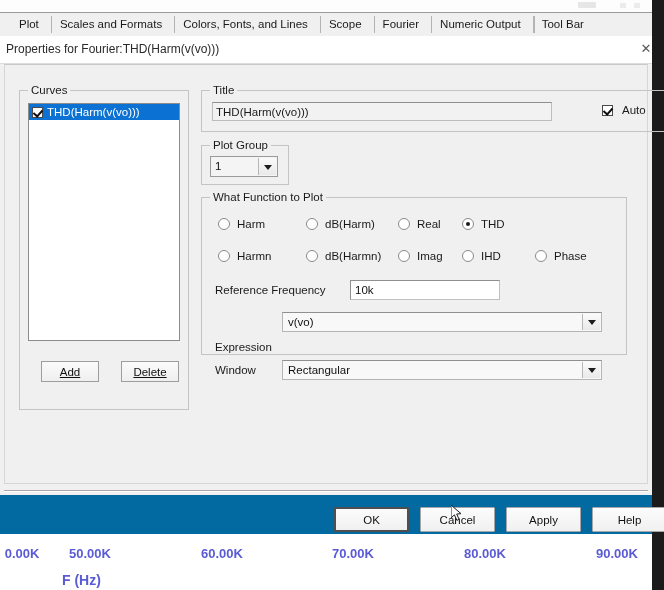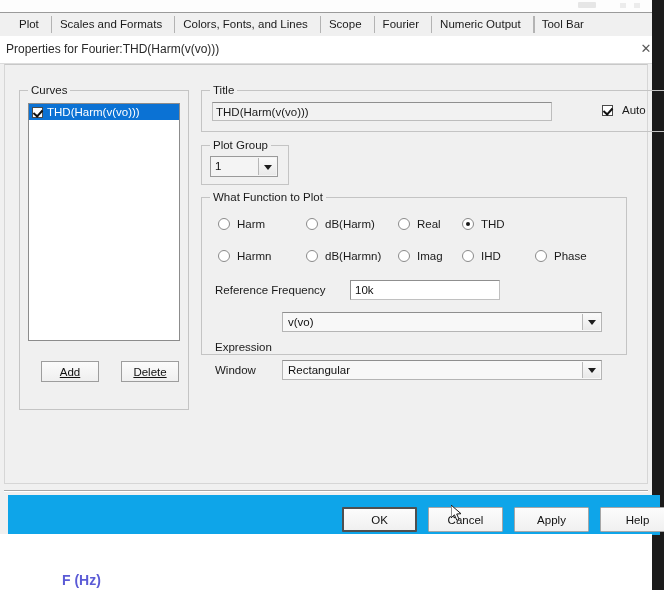--- a/index.html
+++ b/index.html
@@ -367,23 +367,23 @@
   
   #footer-sep {
     position: absolute;
     left: 4px; top: 477px;
     width: 644px; height: 0;
     border-top: 1px solid #a8a8a8;
     border-bottom: 1px solid #ffffff;
   }
   #footer {
     position: absolute;
-    left: 8px; top: 482px;
+    left: 0; top: 482px;
     width: 652px; height: 40px;
-    background: #0ea5e9;
+    background: #0369a1;
   }
   .footer-btn {
     position: absolute;
     top: 12px;
     width: 75px; height: 25px;
     background: linear-gradient(#fcfcfc, #f0f0f0);
     border: 1px solid #a6a6a6;
     border-radius: 1px;
     font-family: "Liberation Sans", sans-serif;
     font-size: 11.5px;
@@ -571,18 +571,26 @@
   <div id="footer">
     <button class="footer-btn" id="ok-button">OK</button>
     <button class="footer-btn" id="cancel-button">Cancel</button>
     <button class="footer-btn" id="apply-button">Apply</button>
     <button class="footer-btn" id="help-button">Help</button>
   </div>
 
 </div>
 
 <div id="plot-area">
+  <div id="axis-ticks">
+      <div class="tick-label" style="left: 22px; color: rgb(91, 91, 214);">0.00K</div>
+      <div class="tick-label" style="left: 90px; color: rgb(91, 91, 214);">50.00K</div>
+      <div class="tick-label" style="left: 222px; color: rgb(91, 91, 214);">60.00K</div>
+      <div class="tick-label" style="left: 353px; color: rgb(91, 91, 214);">70.00K</div>
+      <div class="tick-label" style="left: 485px; color: rgb(91, 91, 214);">80.00K</div>
+      <div class="tick-label" style="left: 617px; color: rgb(91, 91, 214);">90.00K</div>
+    </div>
   <div id="axis-title">F (Hz)</div>
 </div>
 
 <svg id="mouse-cursor" viewBox="0 0 12 18">
   <polygon points="0,0 0,13 3.4,9.8 5.9,15.4 8.1,14.3 5.7,9 10,8.7" fill="#ffffff" stroke="#1c1c1c" stroke-width="1"></polygon>
 </svg>
 
 </body></html>

